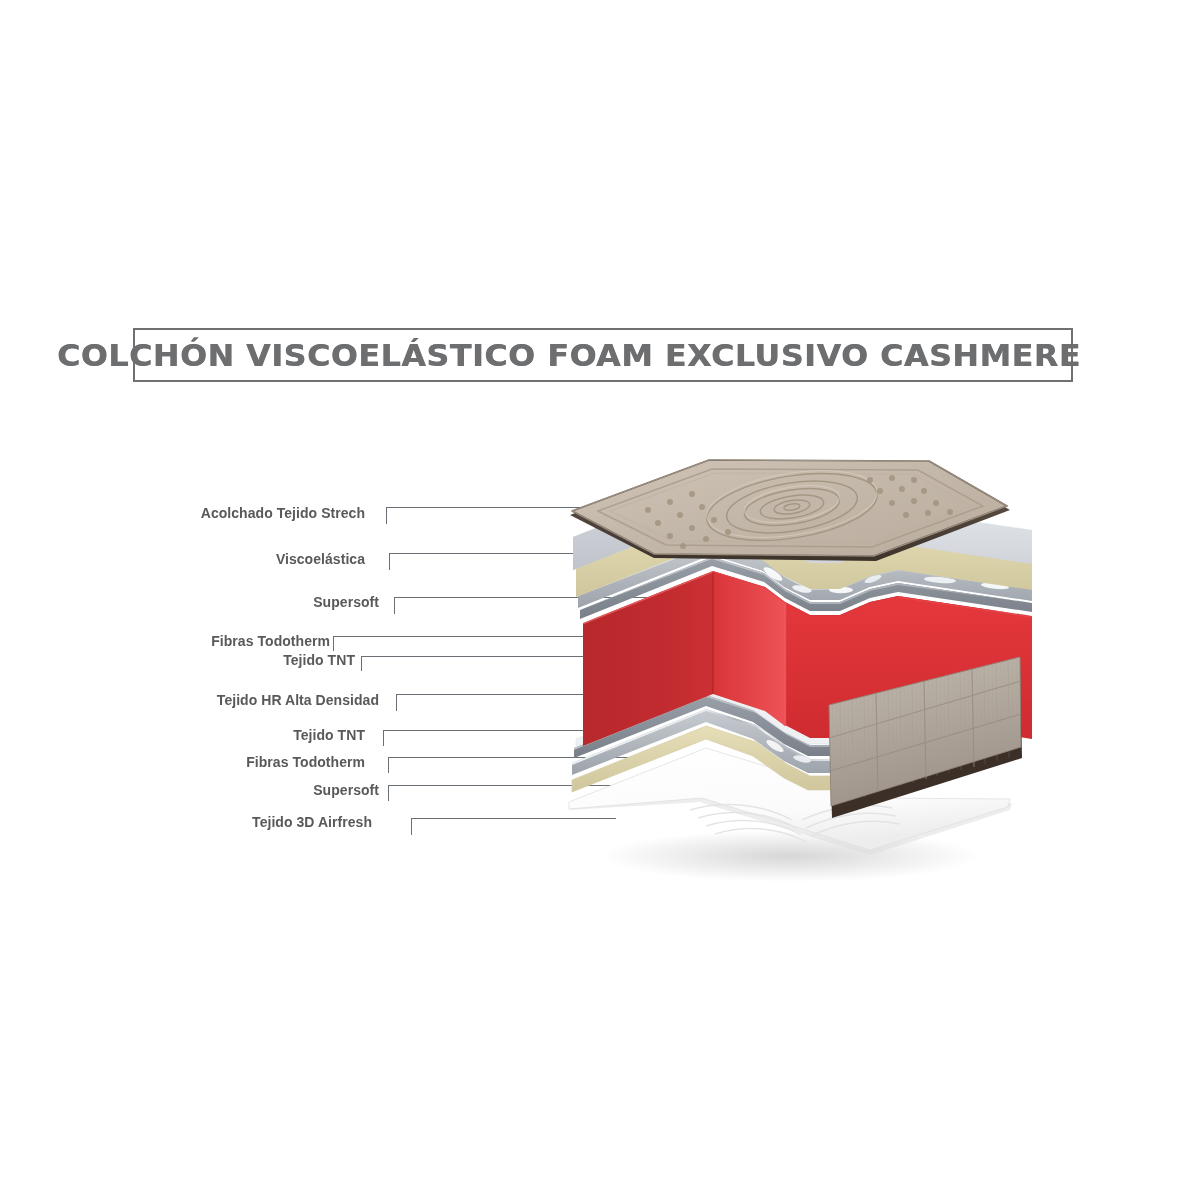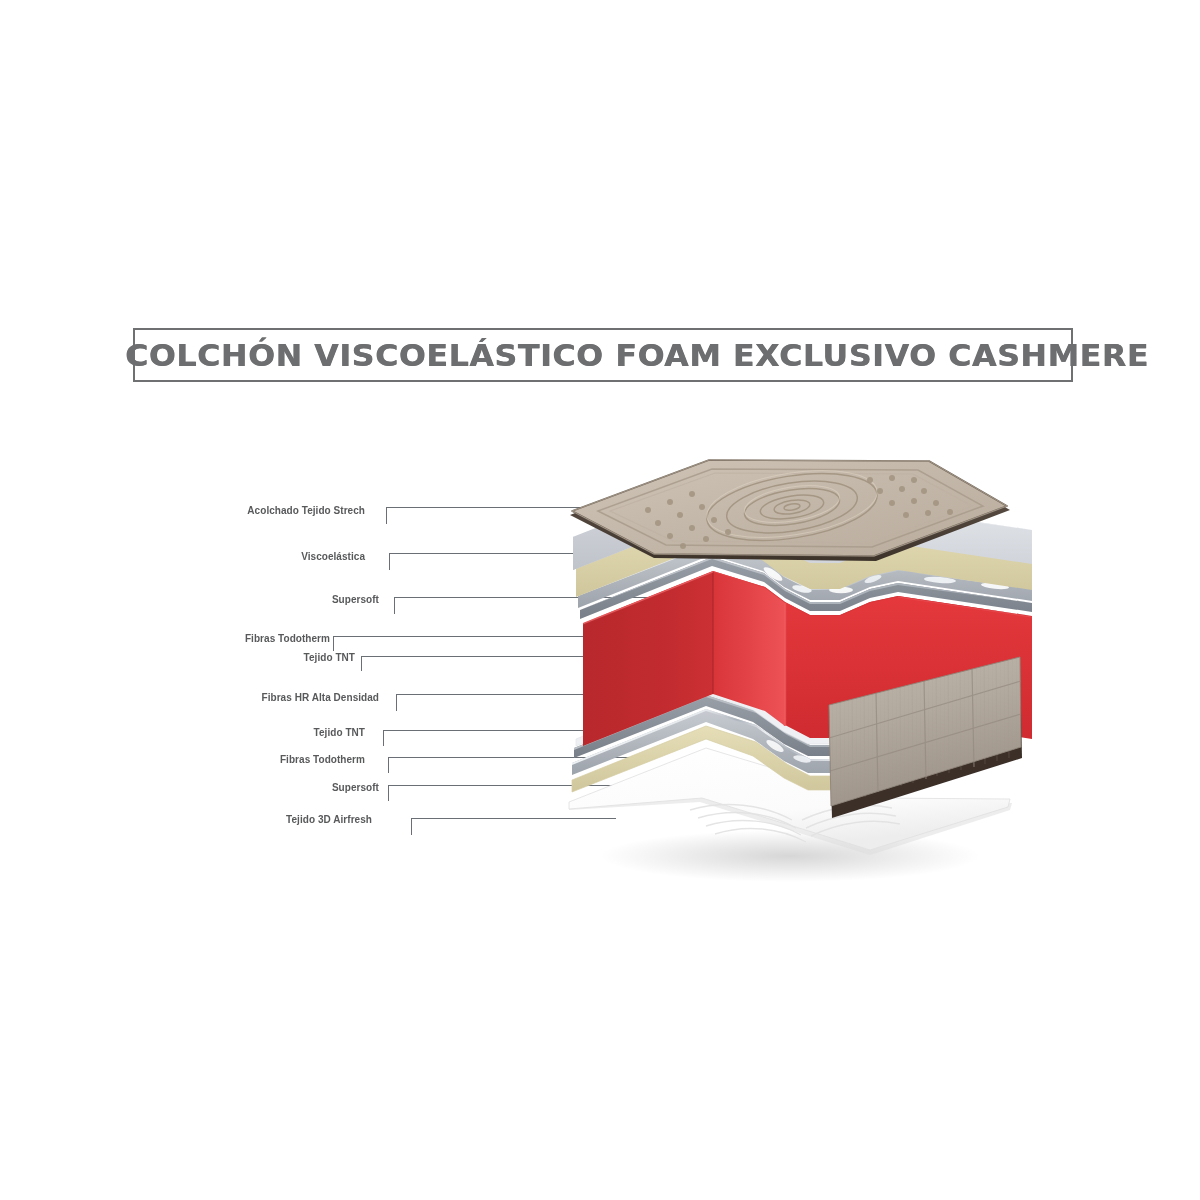--- a/index.html
+++ b/index.html
@@ -12,38 +12,38 @@
   }
   #stage{position:absolute;inset:0;}
 
   
   #title-box{
     position:absolute;
     left:133px;top:328px;
     width:940px;height:54px;
     border:2px solid #6f7072;
     background:#ffffff;
-    display:flex;align-items:center;justify-content:flex-start;
+    display:flex;align-items:center;justify-content:flex-end;
     box-sizing:border-box;
   }
   #title-text{
     font-family:"DejaVu Sans", sans-serif;
     font-weight:bold;
     font-size:31px;
     letter-spacing:0.6px;
     color:#6d6e70;
     white-space:nowrap;
     transform:scaleX(1.02);
     text-shadow:0.5px 0 0 #6d6e70;
   }
 
   
   .label{
     position:absolute;
-    font-size:10px;
+    font-size:14px;
     font-weight:600;
     color:#58595b;
     white-space:nowrap;
     text-align:right;
     letter-spacing:0.05px;
   }
   
   .leader{position:absolute;height:1px;background:#6a6f75;}
   .tick{position:absolute;width:1px;background:#6a6f75;}
 
@@ -62,21 +62,21 @@
 
   <div id="title-box">
     <div id="title-text">COLCHÓN VISCOELÁSTICO FOAM EXCLUSIVO CASHMERE</div>
   </div>
 
   <div class="label" style="right:835px;top:505px;">Acolchado Tejido Strech</div>
   <div class="label" style="right:835px;top:551px;text-align:center;">Viscoelástica</div>
   <div class="label" style="right:821px;top:594px;">Supersoft</div>
   <div class="label" style="right:870px;top:633px;">Fibras Todotherm</div>
   <div class="label" style="right:845px;top:652px;">Tejido TNT</div>
-  <div class="label" style="right:821px;top:692px;">Fibras HR Alta Densidad</div>
+  <div class="label" style="right:821px;top:692px;">Tejido HR Alta Densidad</div>
   <div class="label" style="right:835px;top:727px;">Tejido TNT</div>
   <div class="label" style="right:835px;top:754px;">Fibras Todotherm</div>
   <div class="label" style="right:821px;top:782px;">Supersoft</div>
   <div class="label" style="right:828px;top:814px;">Tejido 3D Airfresh</div>
 
   <div class="tick" style="left:386px;top:507px;height:17px;"></div>
   <div class="leader" style="left:386px;top:507px;width:350px;"></div>
 
   <div class="tick" style="left:389px;top:553px;height:17px;"></div>
   <div class="leader" style="left:389px;top:553px;width:325px;"></div>

